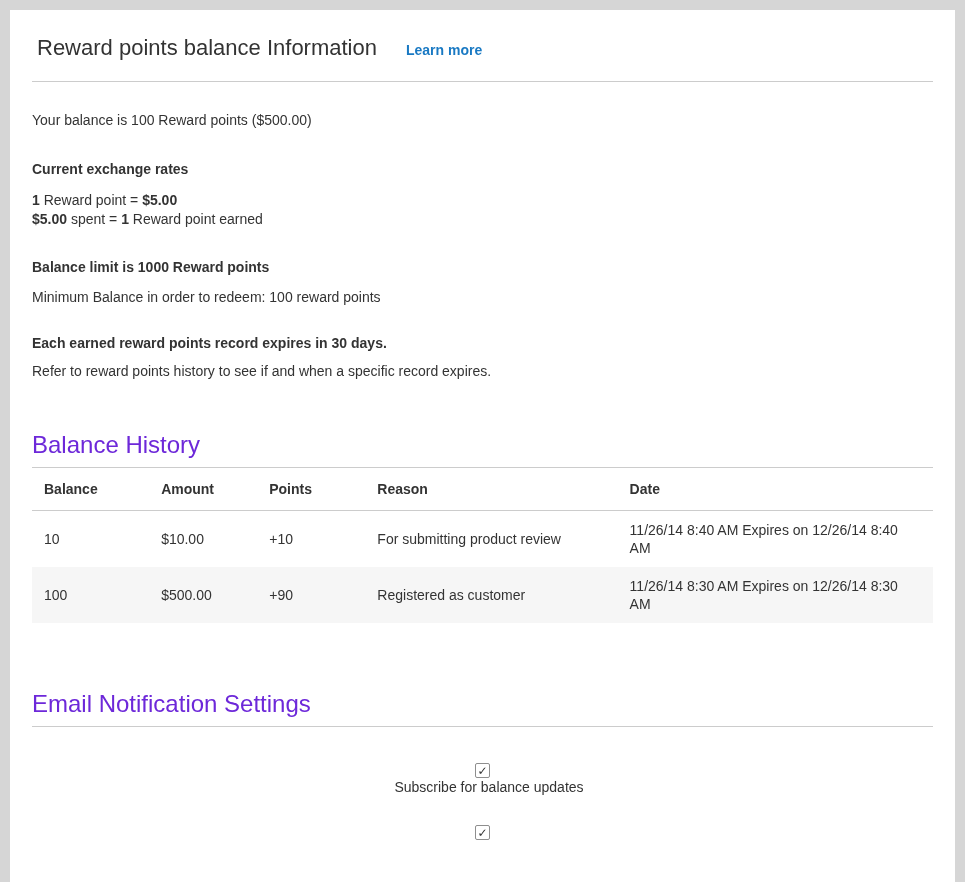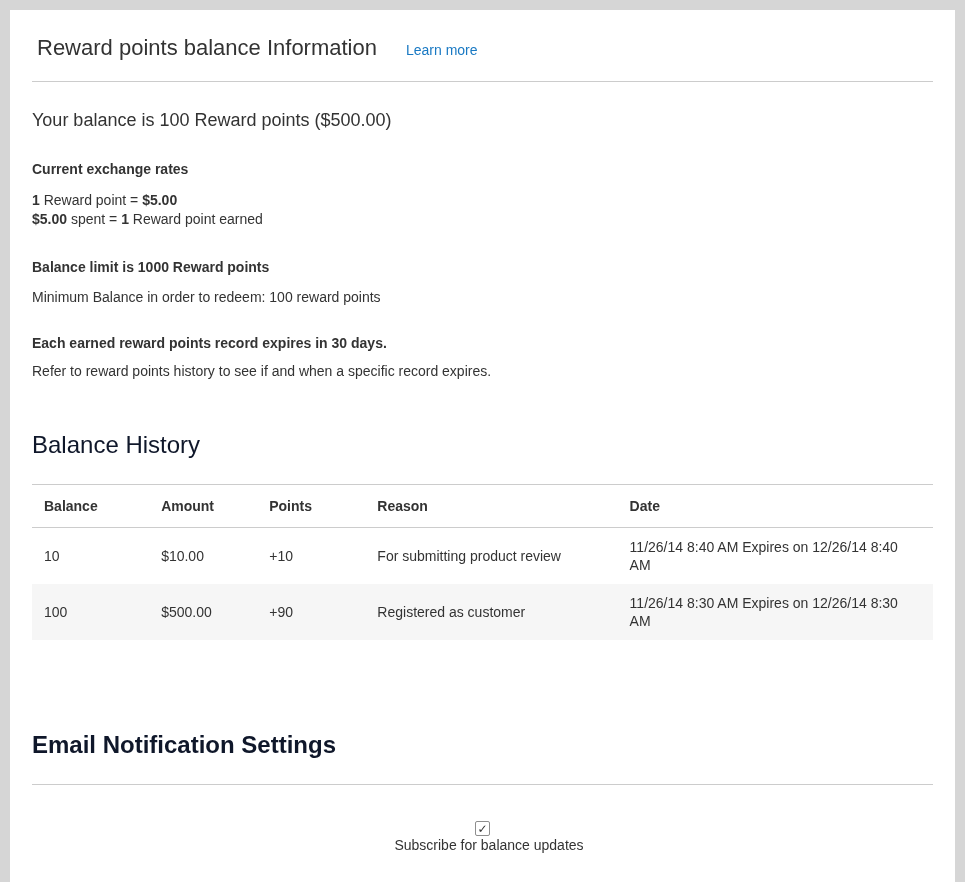--- a/index.html
+++ b/index.html
@@ -37,46 +37,47 @@
     font-size:22px;
     line-height:30px;
     font-weight:300;
     color:#333;
   }
   a.learn-more{
     margin-left:24px;
     font-size:14px;
     color:var(--link,#1979c3);
     text-decoration:none;
+    font-weight:bold;
   }
   
   .balance-message{
     margin:27px 0 0;
-    font-size:18px;
+    font-size:14px;
     line-height:22px;
   }
   .exchange-heading{margin:29px 0 0;font-weight:bold;line-height:18px;}
   .rate-line{margin:0;line-height:19px;}
   .rate-line.first{margin-top:13px;}
   .limit-heading{margin:29px 0 0;font-weight:bold;line-height:18px;}
   .limit-note{margin:12px 0 0;line-height:18px;}
   .expiry-heading{margin:28px 0 0;font-weight:bold;line-height:18px;}
   .expiry-note{margin:10px 0 0;line-height:18px;}
   
   h2.section-title{
     margin:0;
     font-size:24px;
     line-height:30px;
     font-weight:300;
-    color:#0f172a;
+    color:#6d28d9;
     border-bottom:1px solid var(--divider,#ccc);
-    padding-bottom:24px;
+    padding-bottom:7px;
   }
   .history-section h2.section-title{margin-top:50px;}
-  .notify-section h2.section-title{margin-top:90px;font-weight:bold;}
+  .notify-section h2.section-title{margin-top:66px;}
   
   table.history-table{
     width:100%;
     border-collapse:collapse;
     font-size:14px;
   }
   table.history-table th{
     text-align:left;
     font-weight:bold;
     padding:13px 12px;

